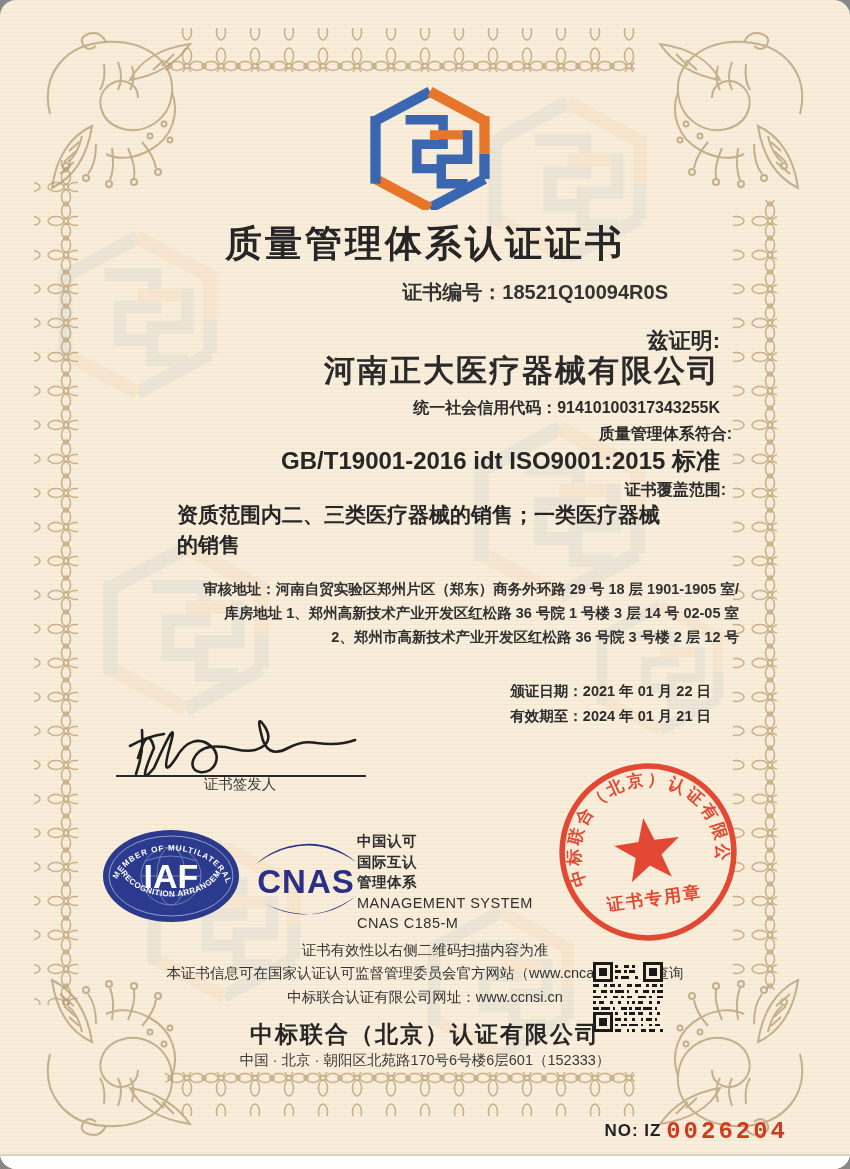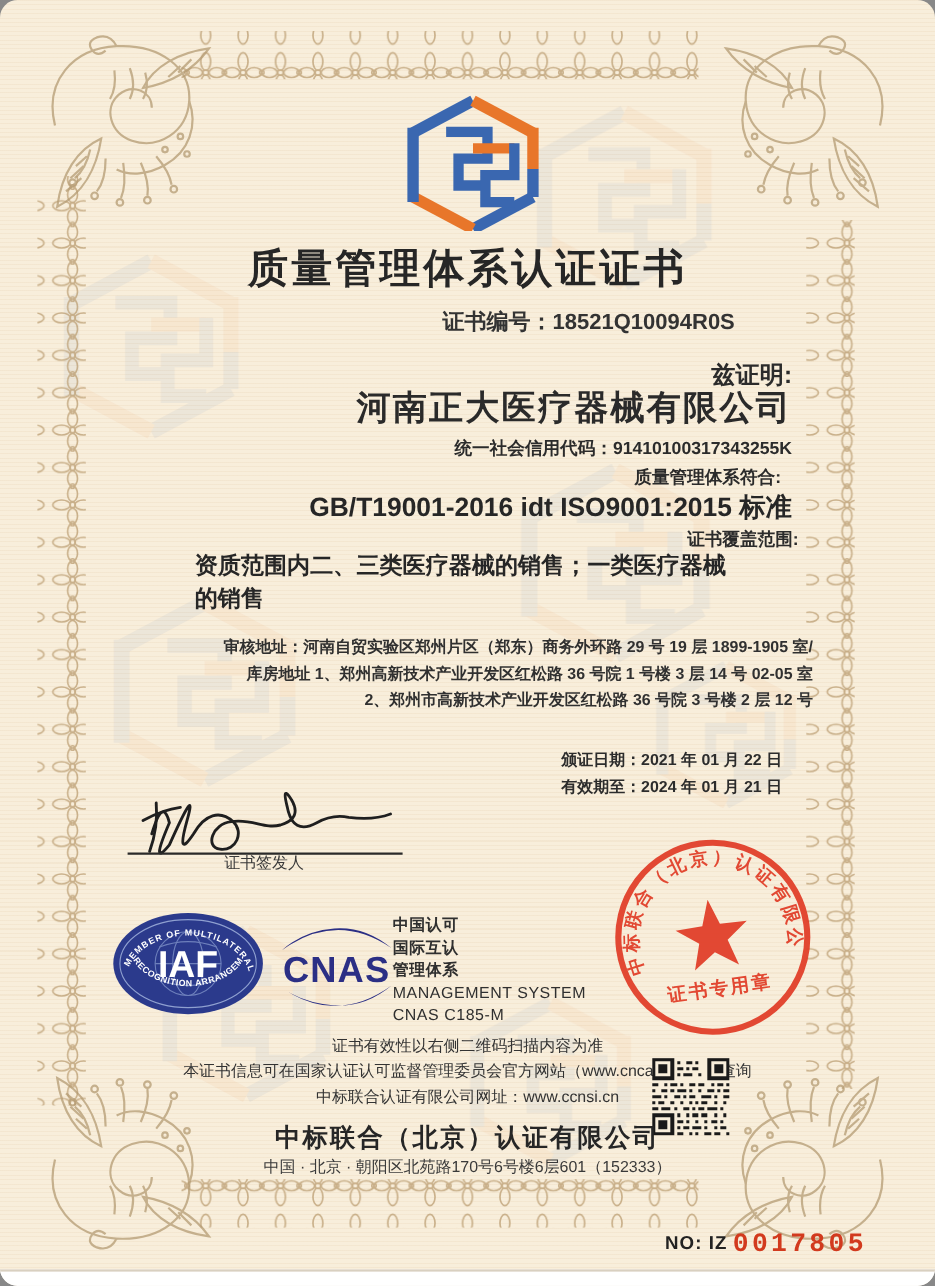--- a/index.html
+++ b/index.html
@@ -14,21 +14,21 @@
   .abs{position:absolute;}
   .frame{position:absolute;left:0;top:0;pointer-events:none;}
   .title{
     left:0;top:219px;width:850px;text-align:center;
     font-size:37px;font-weight:700;letter-spacing:3px;color:#262626;margin:0;
   }
   .certno{top:279px;right:182px;font-size:20px;font-weight:700;color:#333;margin-left:32px;}
   .attest{top:326px;right:130px;font-size:22px;font-weight:700;}
   .company{top:350px;right:130px;font-size:31px;font-weight:700;letter-spacing:2px;color:#2a2a2a;}
   .credit{top:398px;right:130px;font-size:16px;font-weight:700;}
-  .conform{top:424px;right:140px;font-size:16px;font-weight:700;}
+  .conform{top:424px;right:118px;font-size:16px;font-weight:700;}
   .standard{top:445px;right:130px;font-size:24px;font-weight:700;color:#262626;}
   .scopelabel{top:480px;right:124px;font-size:16px;font-weight:700;}
   .scope{top:500px;right:113px;width:560px;text-align:left;font-size:21px;font-weight:700;line-height:1.45;color:#262626;}
   .addresses{top:577px;right:111px;width:640px;text-align:right;font-size:14.5px;font-weight:700;line-height:1.66;color:#303030;}
   .dates{top:679px;right:139px;text-align:right;font-size:14.5px;font-weight:700;line-height:1.75;color:#2c2c2c;}
   .sig-label{top:775px;left:150px;width:180px;text-align:center;font-size:14.5px;color:#3a3a3a;}
   .accr{top:831px;left:357px;font-size:14.5px;line-height:1.42;color:#2f2f2f;letter-spacing:.5px;}
   .accr .cn{font-weight:700;}
   .foot1{top:941px;left:0;width:850px;text-align:center;font-size:14.5px;color:#333;}
   .foot2{top:964px;left:0;width:850px;text-align:center;font-size:14.5px;color:#333;}
@@ -142,21 +142,21 @@
   <div class="abs credit">统一社会信用代码：91410100317343255K</div>
   <div class="abs conform">质量管理体系符合:</div>
   <div class="abs standard">GB/T19001-2016 idt ISO9001:2015 标准</div>
   <div class="abs scopelabel">证书覆盖范围:</div>
   <div class="abs scope">
     <div>资质范围内二、三类医疗器械的销售；一类医疗器械</div>
     <div>的销售</div>
   </div>
 
   <div class="abs addresses">
-    <div>审核地址：河南自贸实验区郑州片区（郑东）商务外环路 29 号 19 层 1899-1905 室/</div>
+    <div>审核地址：河南自贸实验区郑州片区（郑东）商务外环路 29 号 18 层 1901-1905 室/</div>
     <div>库房地址 1、郑州高新技术产业开发区红松路 36 号院 1 号楼 3 层 14 号 02-05 室</div>
     <div>2、郑州市高新技术产业开发区红松路 36 号院 3 号楼 2 层 12 号</div>
   </div>
 
   <div class="abs dates">
     <div>颁证日期：2021 年 01 月 22 日</div>
     <div>有效期至：2024 年 01 月 21 日</div>
   </div>
 
   <svg class="abs" style="left:108px;top:700px;" width="270" height="90" viewBox="0 0 270 90">
@@ -249,17 +249,17 @@
         <rect x="1" y="19" width="5" height="5" fill="#f8eedb"></rect>
         <rect x="2" y="20" width="3" height="3"></rect>
     </g>
   </svg>
 
   <div class="abs issuer">中标联合（北京）认证有限公司</div>
   <div class="abs issuer-addr">中国 · 北京 · 朝阳区北苑路170号6号楼6层601（152333）</div>
 
   <div class="abs serial">
     <span class="lbl">NO: IZ</span>
-    <span class="num">0017805</span>
+    <span class="num">0026204</span>
   </div>
 
   <div class="abs scan-edge"></div>
 </div>
 
 </body></html>

